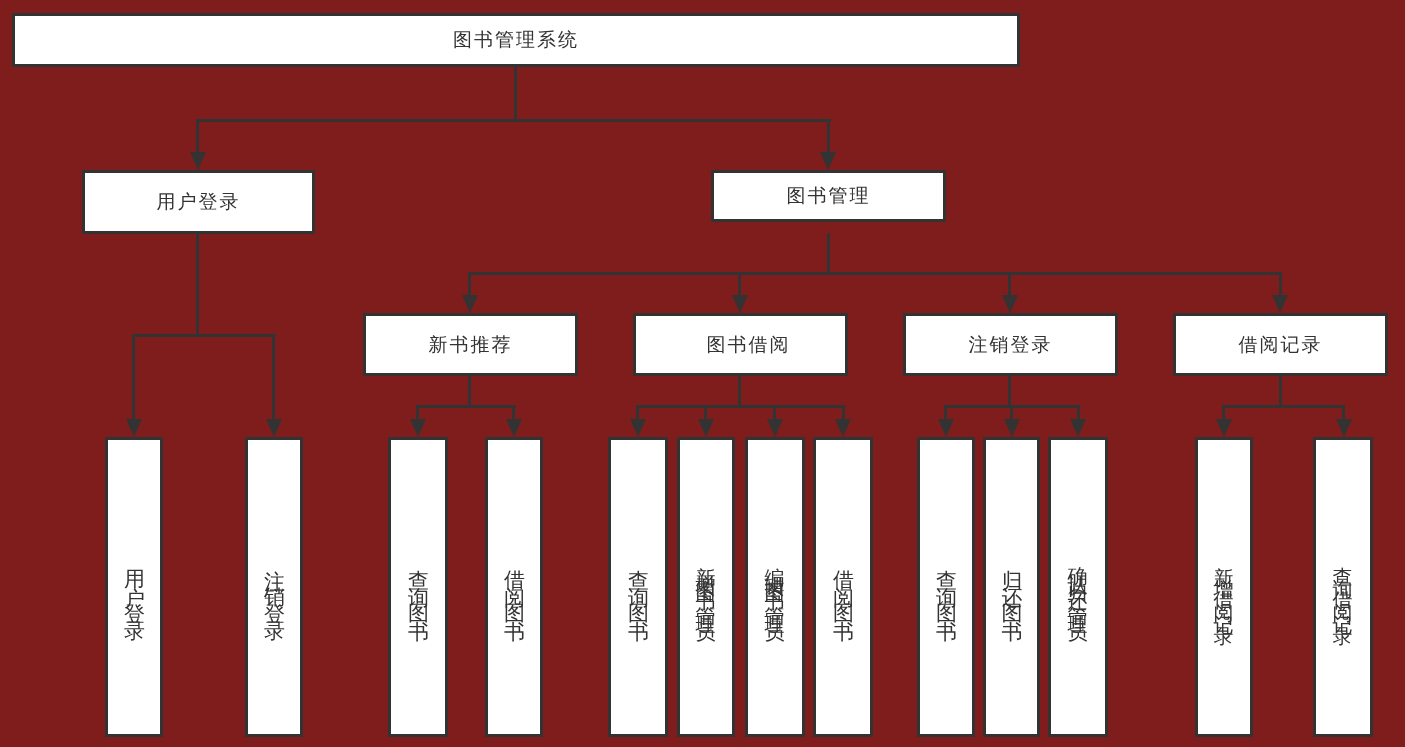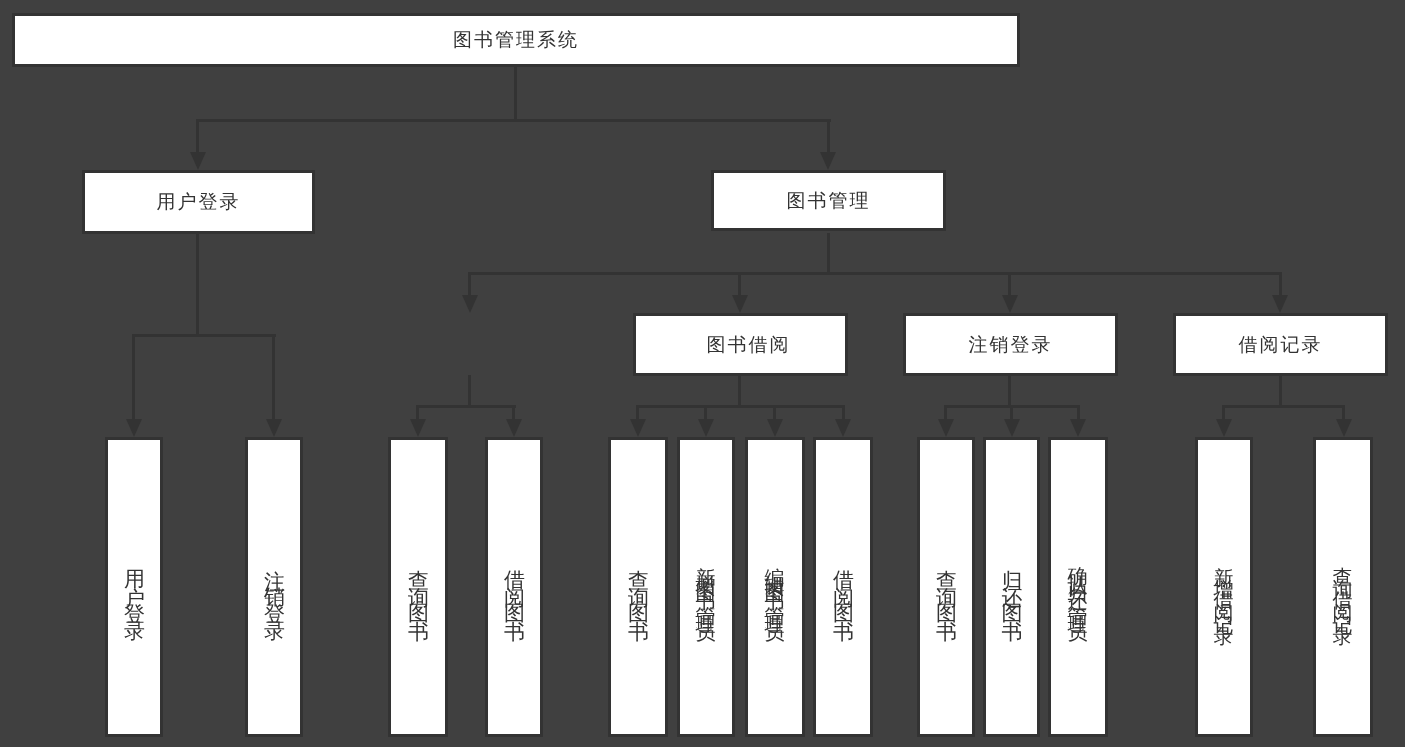--- a/index.html
+++ b/index.html
@@ -1,18 +1,18 @@
 <!DOCTYPE html>
 <html><head>
 <meta charset="utf-8">
 <style>
   html,body { margin:0; padding:0; background:#fff; }
   .canvas {
     position:relative; width:1405px; height:747px;
-    background:#404040; overflow:hidden;
+    background:#7f1d1d; overflow:hidden;
     font-family:"DejaVu Sans","Liberation Sans",sans-serif;
     color:#333;
   }
   .box {
     position:absolute; box-sizing:border-box;
     border:3px solid #333; background:#fff;
     display:flex; align-items:center; justify-content:center;
     color:#333;
   }
   .hbox { font-size:19px; letter-spacing:2px; white-space:nowrap; }
@@ -43,24 +43,27 @@
 <div class="canvas">
 
   <div class="box hbox" style="left:12px; top:13px; width:1008px; height:54px;">
     <span>图书管理系统</span>
   </div>
 
   <div class="box hbox" style="left:82px; top:170px; width:233px; height:64px;">
     <span>用户登录</span>
   </div>
 
-  <div class="box hbox" style="left:711px; top:170px; width:235px; height:61px;">
+  <div class="box hbox" style="left:711px; top:170px; width:235px; height:52px;">
     <span>图书管理</span>
   </div>
 
+  <div class="box hbox" style="left:363px; top:313px; width:215px; height:63px;">
+    <span>新书推荐</span>
+  </div>
 
   <div class="box hbox" style="left:633px; top:313px; width:215px; height:63px;padding-left:16px;">
     <span>图书借阅</span>
   </div>
 
   <div class="box hbox" style="left:903px; top:313px; width:215px; height:63px;">
     <span>注销登录</span>
   </div>
 
   <div class="box hbox" style="left:1173px; top:313px; width:215px; height:63px;text-align:center;">

